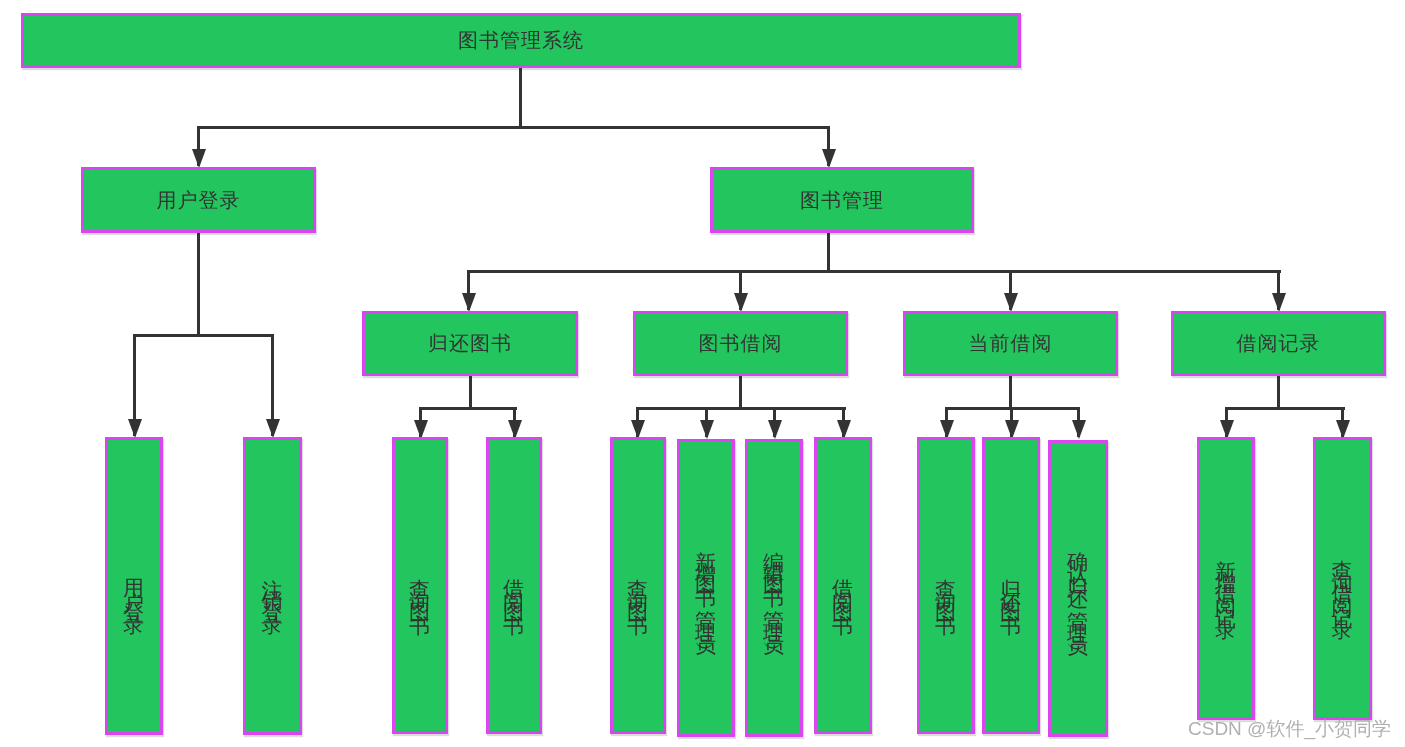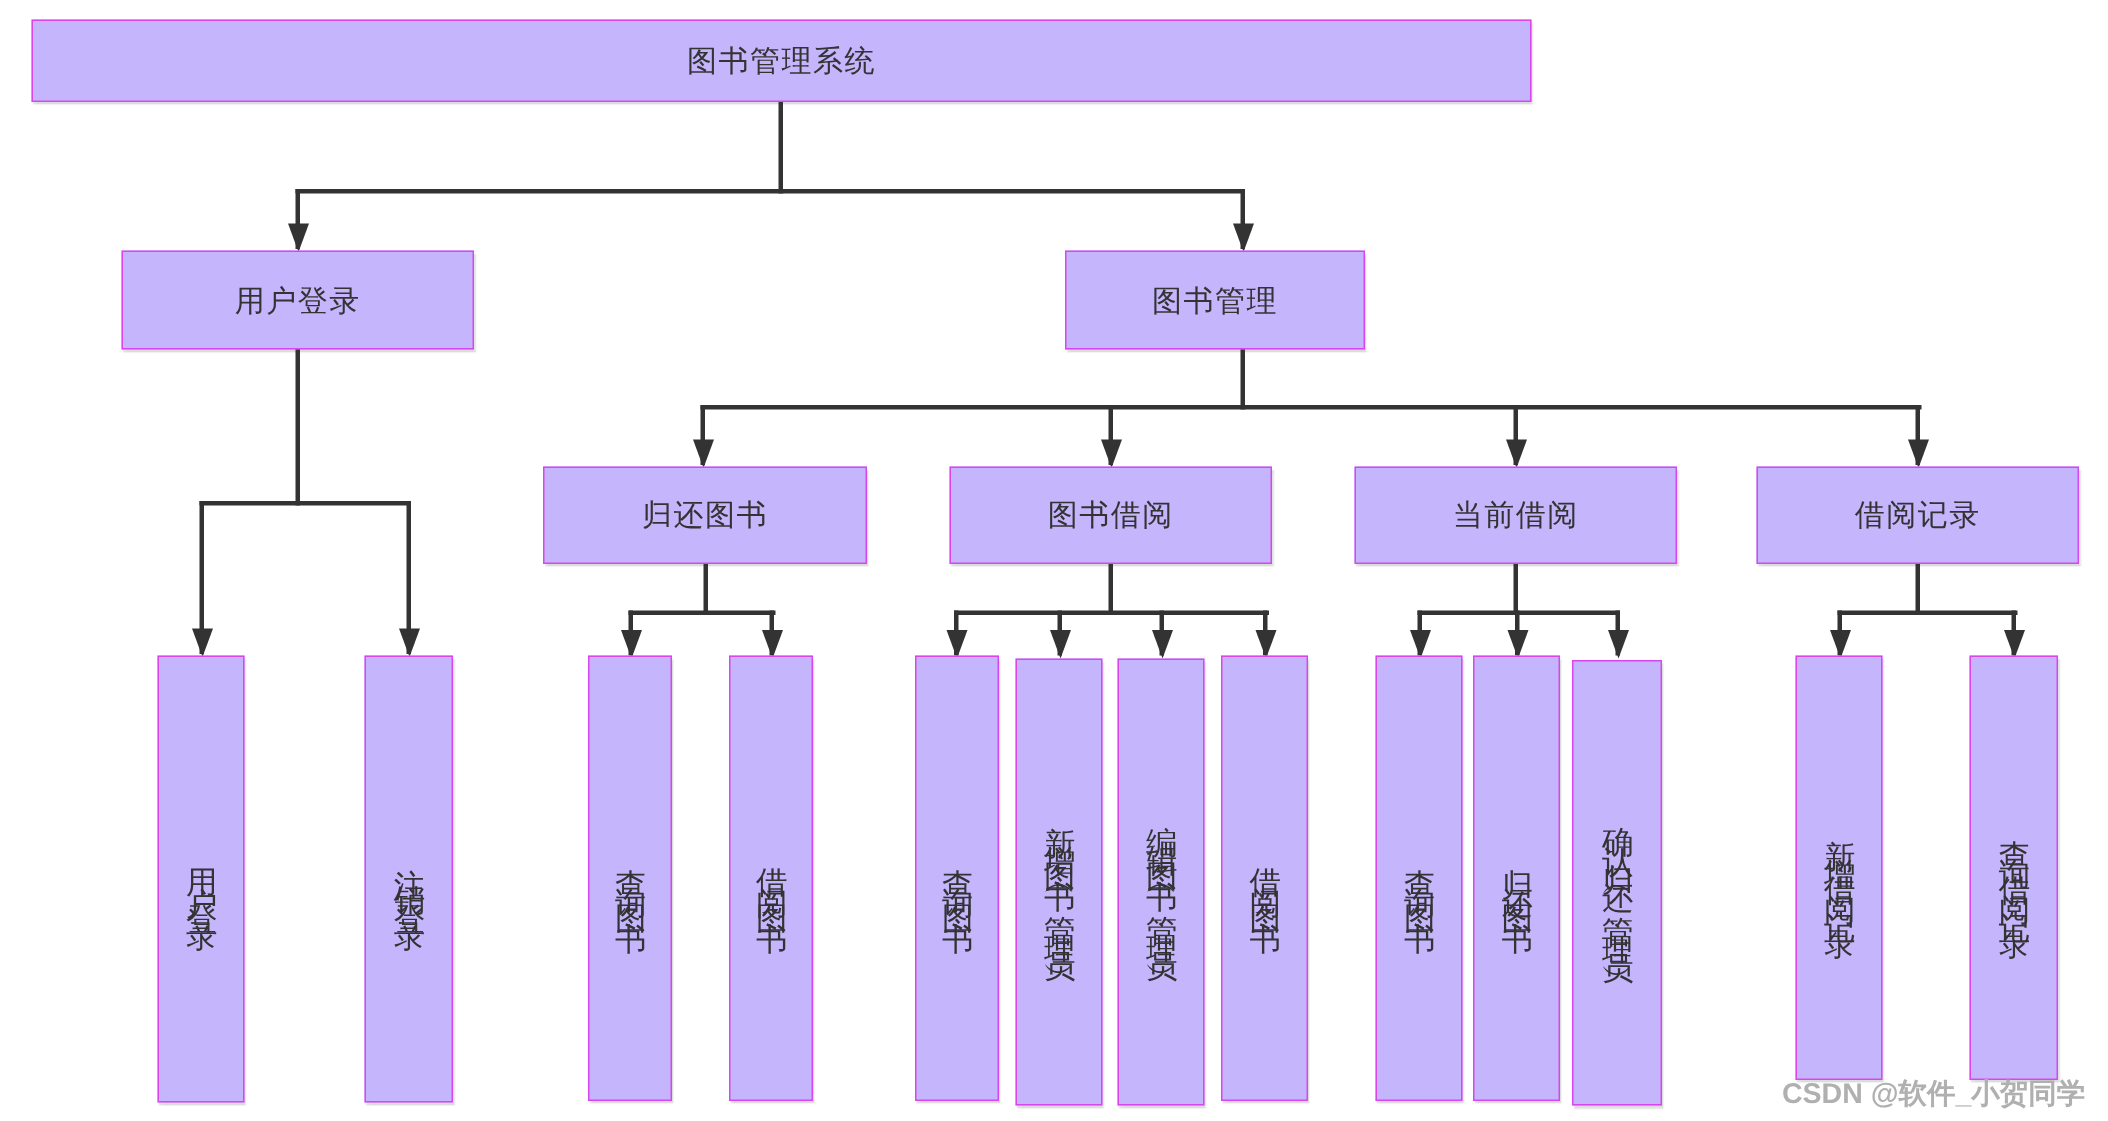--- a/index.html
+++ b/index.html
@@ -3,63 +3,63 @@
 <meta charset="utf-8">
 <style>
   html,body{margin:0;padding:0;}
   body{
     width:1405px;height:747px;background:#ffffff;
     font-family:"Liberation Sans","DejaVu Sans",sans-serif;
     position:relative;overflow:hidden;color:#333333;
   }
   #stage{position:absolute;left:0;top:0;width:1405px;height:747px;}
   .box{
-    position:absolute;box-sizing:border-box;background:#c4b5fd;
-    border:1px solid #d946ef;display:flex;align-items:center;justify-content:center;
+    position:absolute;box-sizing:border-box;background:#22c55e;
+    border:3px solid #d946ef;display:flex;align-items:center;justify-content:center;
     box-shadow:1px 2px 1px rgba(130,130,130,0.28);
   }
   .box.h span{
     font-size:20px;letter-spacing:1px;color:#333333;white-space:nowrap;
   }
   .box.v span{
     writing-mode:vertical-rl;text-orientation:mixed;
     font-size:21px;letter-spacing:12px;color:#333333;line-height:1;
   }
   .hline,.vline{position:absolute;background:#333333;}
   .hline{height:3px;}
   .vline{width:3px;}
   .varrow{position:absolute;width:3px;background:#333333;}
   .varrow::after{
     content:"";position:absolute;bottom:-2px;left:-5.5px;width:0;height:0;
     border-left:7px solid transparent;border-right:7px solid transparent;
     border-top:19px solid #333333;
   }
   #watermark{
     position:absolute;left:1188px;top:716px;font-size:19px;
-    color:#b0b0b0;white-space:nowrap;z-index:5;font-weight:bold;
+    color:#b0b0b0;white-space:nowrap;z-index:5;
   }
 </style>
 </head>
 <body>
 
 <div id="stage">
 
   <div class="box h" style="left:21px;top:13px;width:1000px;height:55px">
     <span>图书管理系统</span>
   </div>
 
   <div class="vline" style="left:519px;top:68px;height:61px"></div>
   <div class="hline" style="left:197px;top:126px;width:633px"></div>
   <div class="varrow" style="left:197px;top:126px;height:40px"></div>
   <div class="varrow" style="left:827px;top:126px;height:40px"></div>
 
   <div class="box h" style="left:81px;top:167px;width:235px;height:66px">
     <span>用户登录</span>
   </div>
-  <div class="box h" style="left:710px;top:167px;width:200px;height:66px">
+  <div class="box h" style="left:710px;top:167px;width:264px;height:66px">
     <span>图书管理</span>
   </div>
 
   <div class="vline" style="left:197px;top:233px;height:104px"></div>
   <div class="hline" style="left:133px;top:334px;width:141px"></div>
   <div class="varrow" style="left:133px;top:334px;height:102px"></div>
   <div class="varrow" style="left:271px;top:334px;height:102px"></div>
 
   <div class="vline" style="left:827px;top:233px;height:40px"></div>
   <div class="hline" style="left:467px;top:270px;width:814px"></div>

